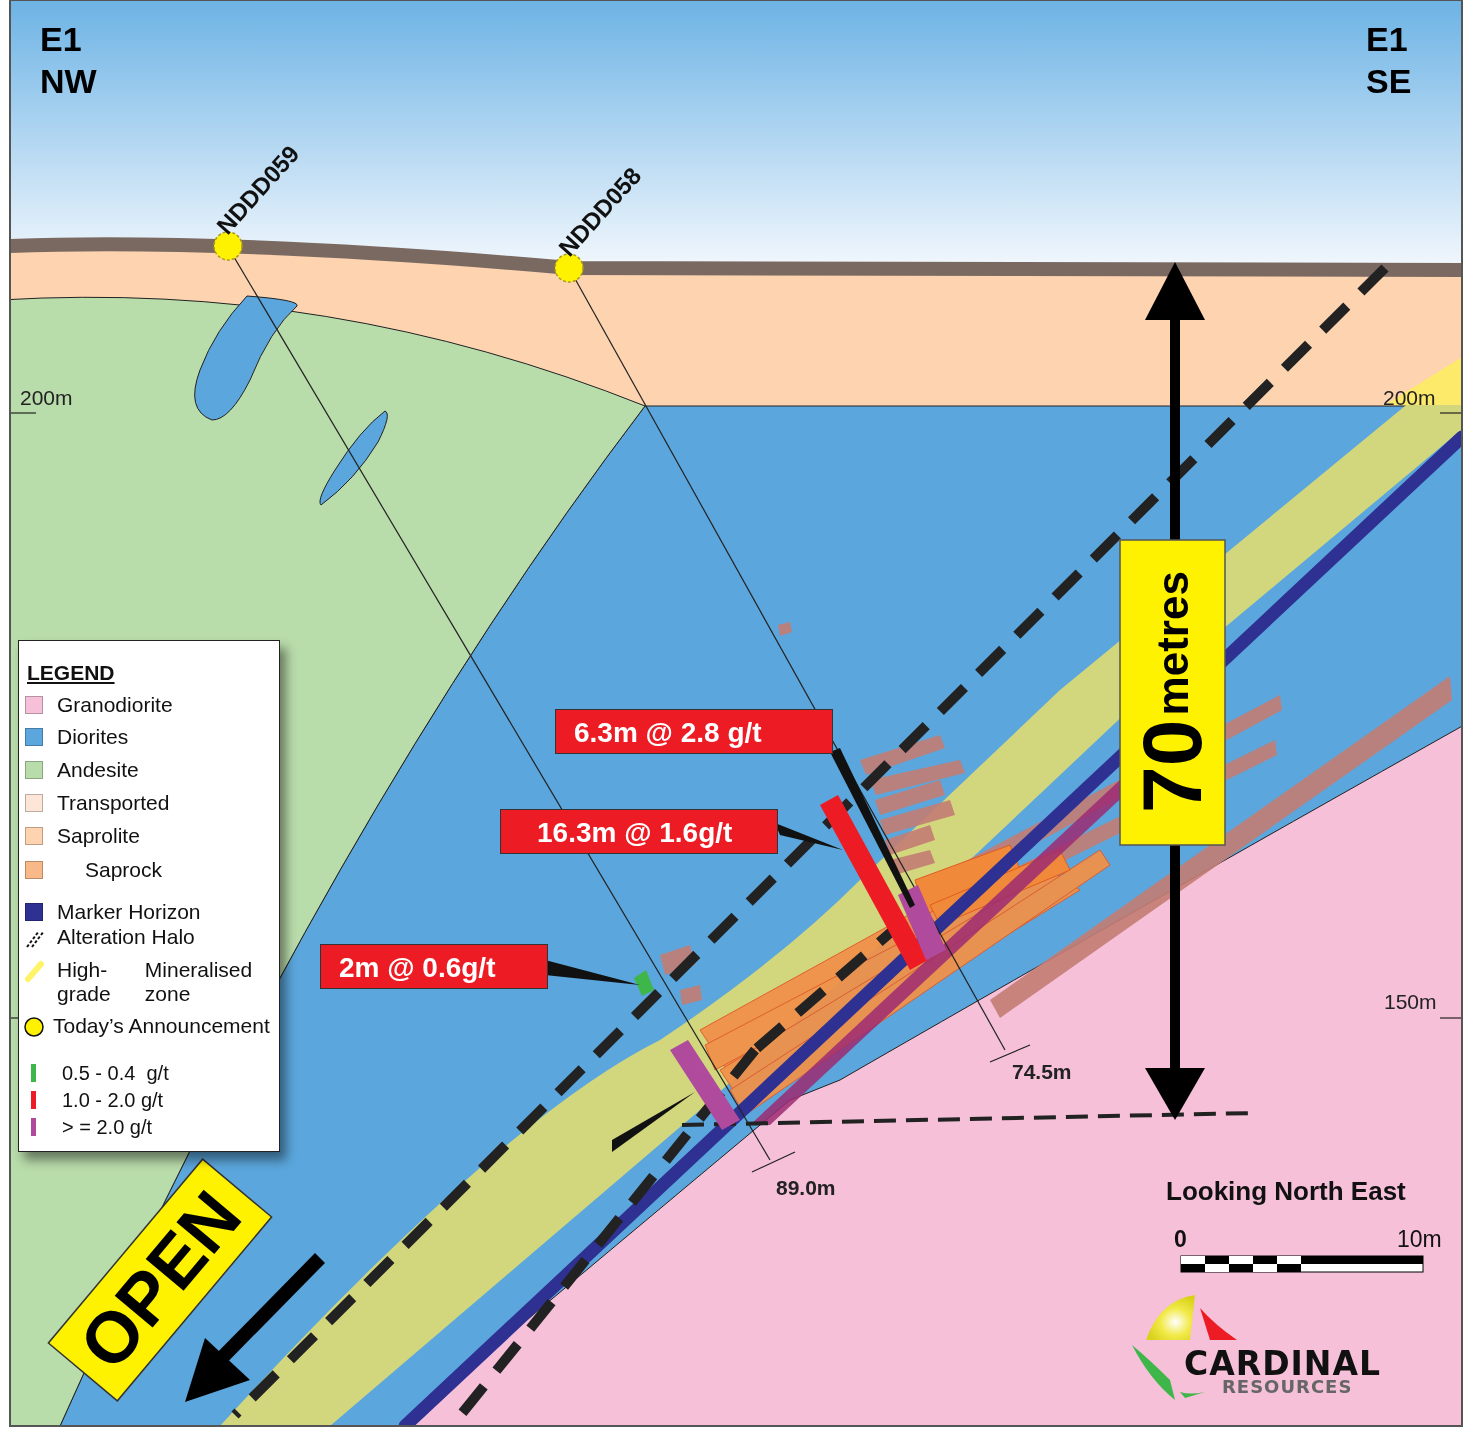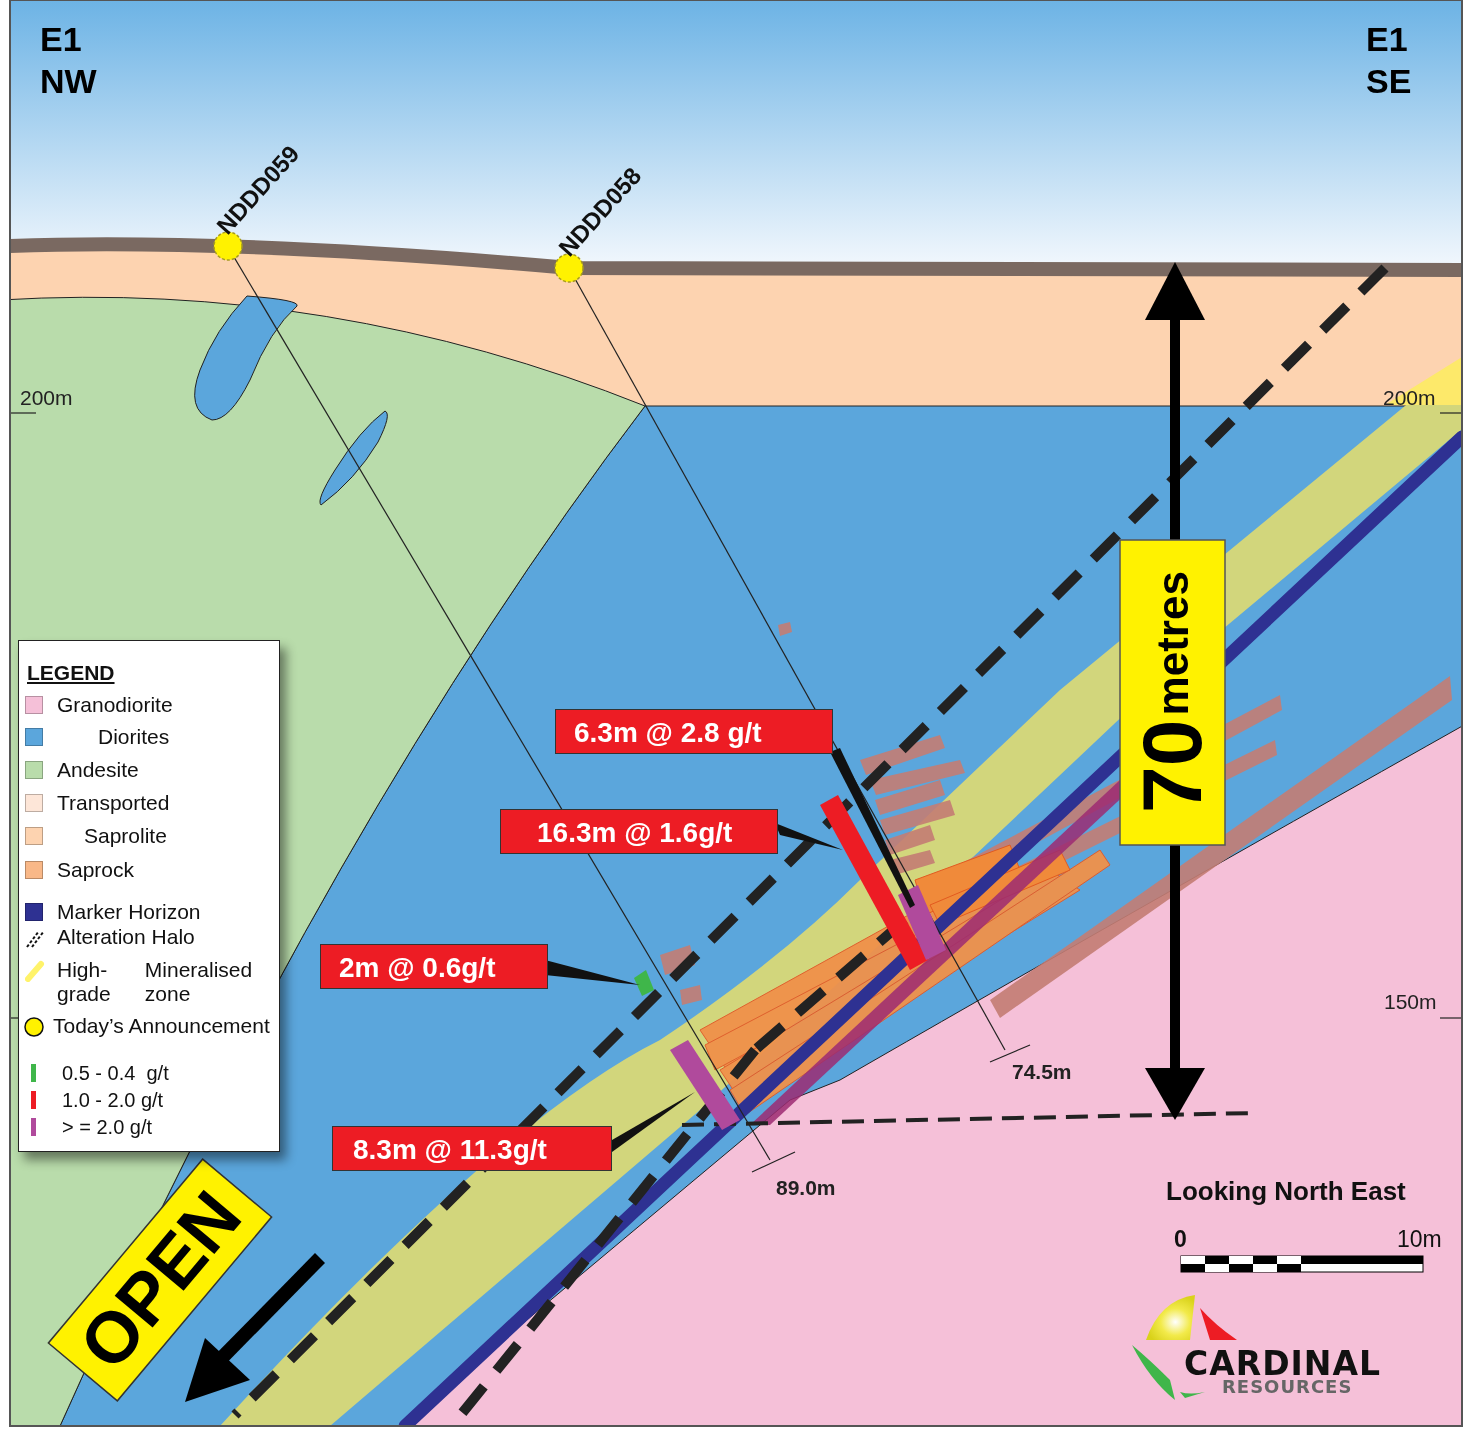--- a/index.html
+++ b/index.html
@@ -162,21 +162,20 @@
 <div style="position:absolute;left:1383px;top:386px;font-size:21px;color:#222;">200m</div>
 <div style="position:absolute;left:1384px;top:990px;font-size:21px;color:#222;">150m</div>
 
 <div style="position:absolute;left:1012px;top:1060px;font-weight:bold;font-size:21px;color:#222;">74.5m</div>
 <div style="position:absolute;left:776px;top:1176px;font-weight:bold;font-size:21px;color:#222;">89.0m</div>
 
 
 <div style="position:absolute;left:555px;top:709px;width:278px;height:45px;background:#ed1c24;border:1px solid #333;color:#fff;font-weight:bold;font-size:28px;line-height:45px;padding-left:18px;box-sizing:border-box;">6.3m @ 2.8 g/t</div>
 <div style="position:absolute;left:500px;top:809px;width:278px;height:45px;background:#ed1c24;border:1px solid #333;color:#fff;font-weight:bold;font-size:28px;line-height:45px;padding-left:36px;box-sizing:border-box;">16.3m @ 1.6g/t</div>
 <div style="position:absolute;left:320px;top:944px;width:228px;height:45px;background:#ed1c24;border:1px solid #333;color:#fff;font-weight:bold;font-size:28px;line-height:45px;padding-left:18px;box-sizing:border-box;">2m @ 0.6g/t</div>
-<div style="position:absolute;left:332px;top:1126px;width:280px;height:45px;background:#ed1c24;border:1px solid #333;color:#fff;font-weight:bold;font-size:28px;line-height:45px;padding-left:20px;box-sizing:border-box;">8.3m @ 11.3g/t</div>
 
 
 <div style="position:absolute;left:1172px;top:692px;transform:translate(-50%,-50%) rotate(-90deg);white-space:nowrap;color:#000;font-weight:bold;">
   <span style="font-size:84px;vertical-align:middle;">70</span><span style="font-size:44px;vertical-align:middle;margin-left:4px;">metres</span>
 </div>
 
 
 <div style="position:absolute;left:160px;top:1280px;transform:translate(-50%,-50%) rotate(-50deg);font-weight:bold;font-size:72px;color:#000;white-space:nowrap;">OPEN</div>
 
 
@@ -189,37 +188,37 @@
 <div style="position:absolute;left:1222px;top:1376px;font-weight:bold;font-size:18px;letter-spacing:1px;color:#666;font-family:'DejaVu Sans',sans-serif;">RESOURCES</div>
 
 
 <div class="legend">
   <div class="legend-title">LEGEND</div>
 
   <div class="legend-item" style="top:52px;">
     <span class="swatch" style="background:#f5c0d8"></span>
     <span>Granodiorite</span>
   </div>
-  <div class="legend-item" style="top:84px;gap:41px;">
+  <div class="legend-item" style="top:84px;">
     <span class="swatch" style="background:#5ba6dc"></span>
     <span>Diorites</span>
   </div>
   <div class="legend-item" style="top:117px;">
     <span class="swatch" style="background:#b9dcab"></span>
     <span>Andesite</span>
   </div>
   <div class="legend-item" style="top:150px;">
     <span class="swatch" style="background:#fde6d8"></span>
     <span>Transported</span>
   </div>
-  <div class="legend-item" style="top:183px;gap:27px;">
+  <div class="legend-item" style="top:183px;">
     <span class="swatch" style="background:#fdd3b0"></span>
     <span>Saprolite</span>
   </div>
-  <div class="legend-item" style="top:217px;">
+  <div class="legend-item" style="top:217px;gap:28px;">
     <span class="swatch" style="background:#f9b888"></span>
     <span>Saprock</span>
   </div>
   <div class="legend-item" style="top:259px;">
     <span class="swatch" style="background:#2e3192"></span>
     <span>Marker Horizon</span>
   </div>
 
   <div class="legend-item" style="top:284px;">
     <svg width="20" height="22" style="margin-right:12px;margin-top:2px;flex:none;">

